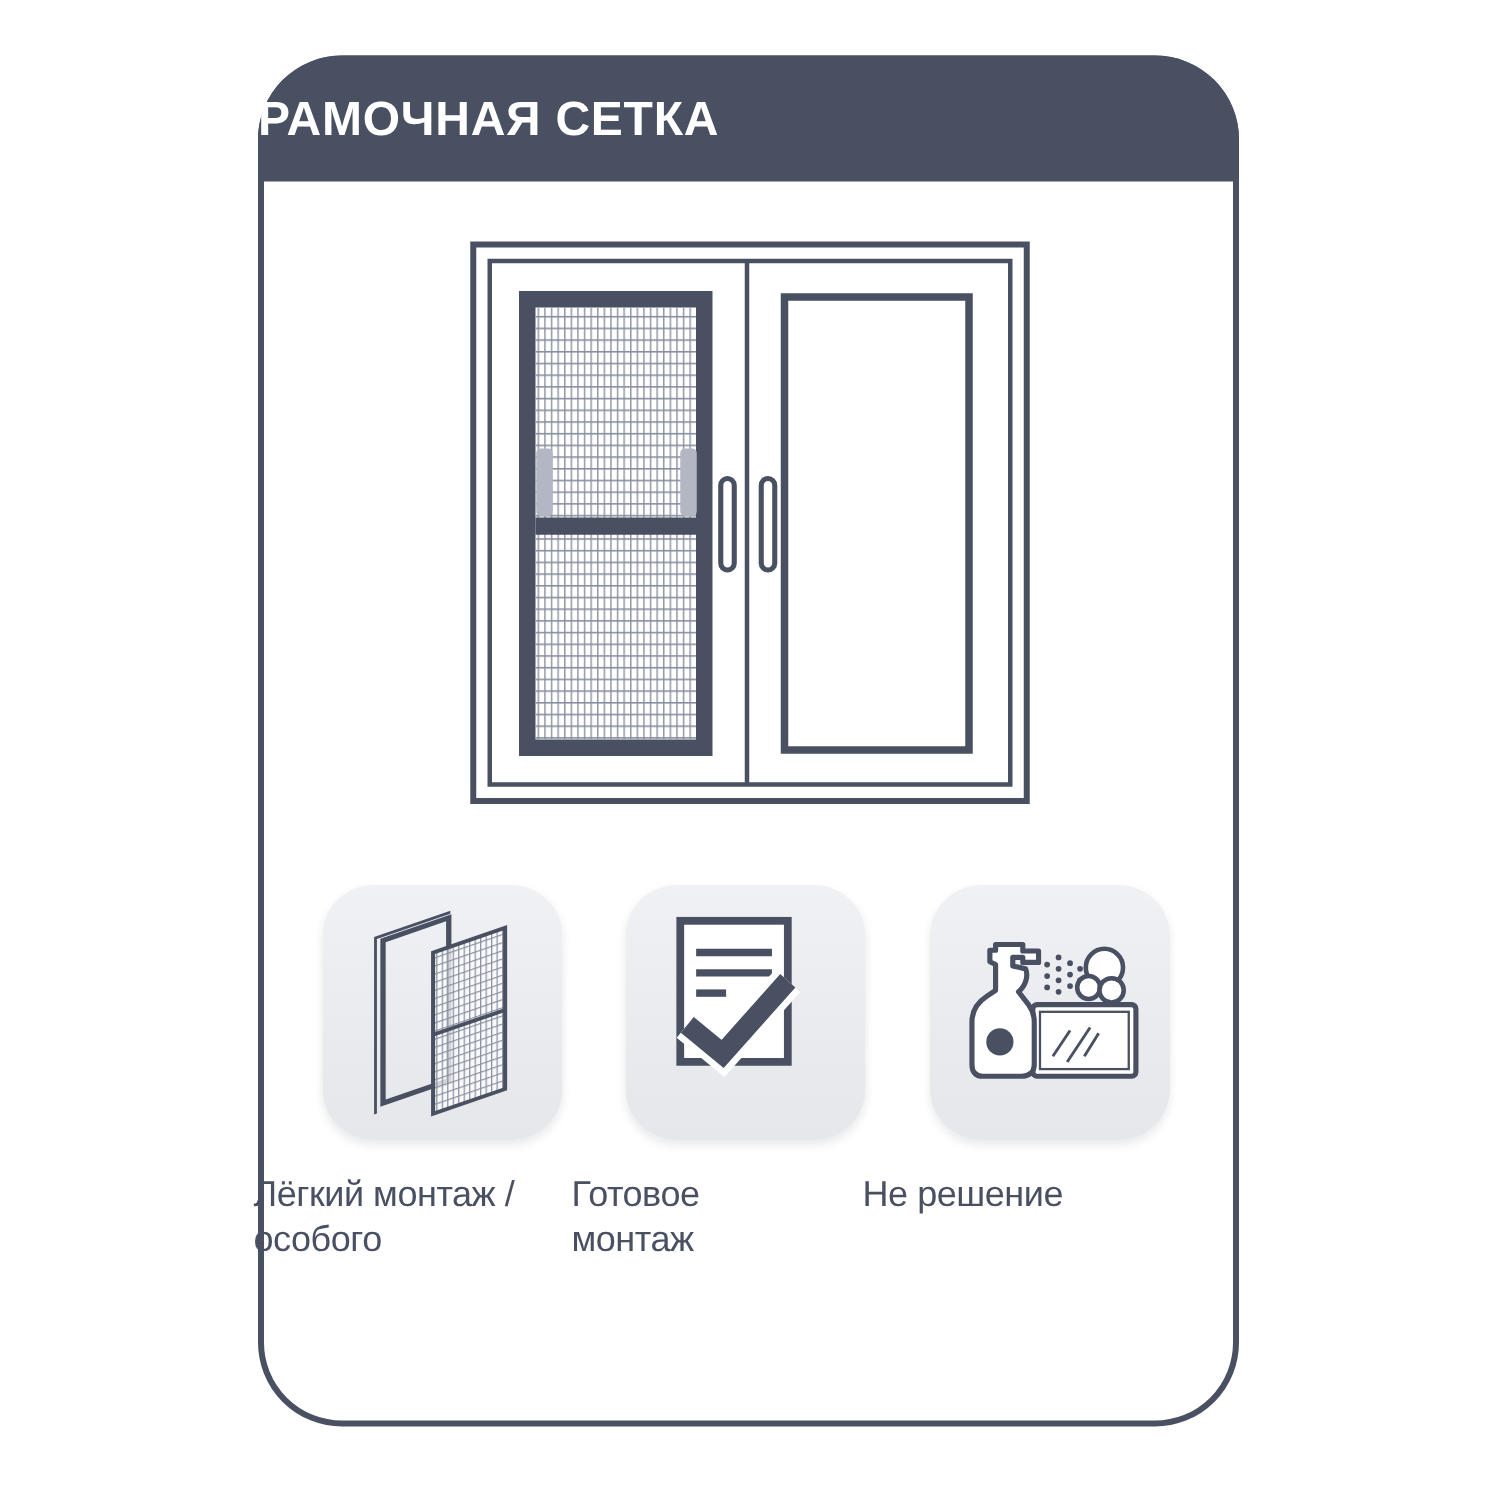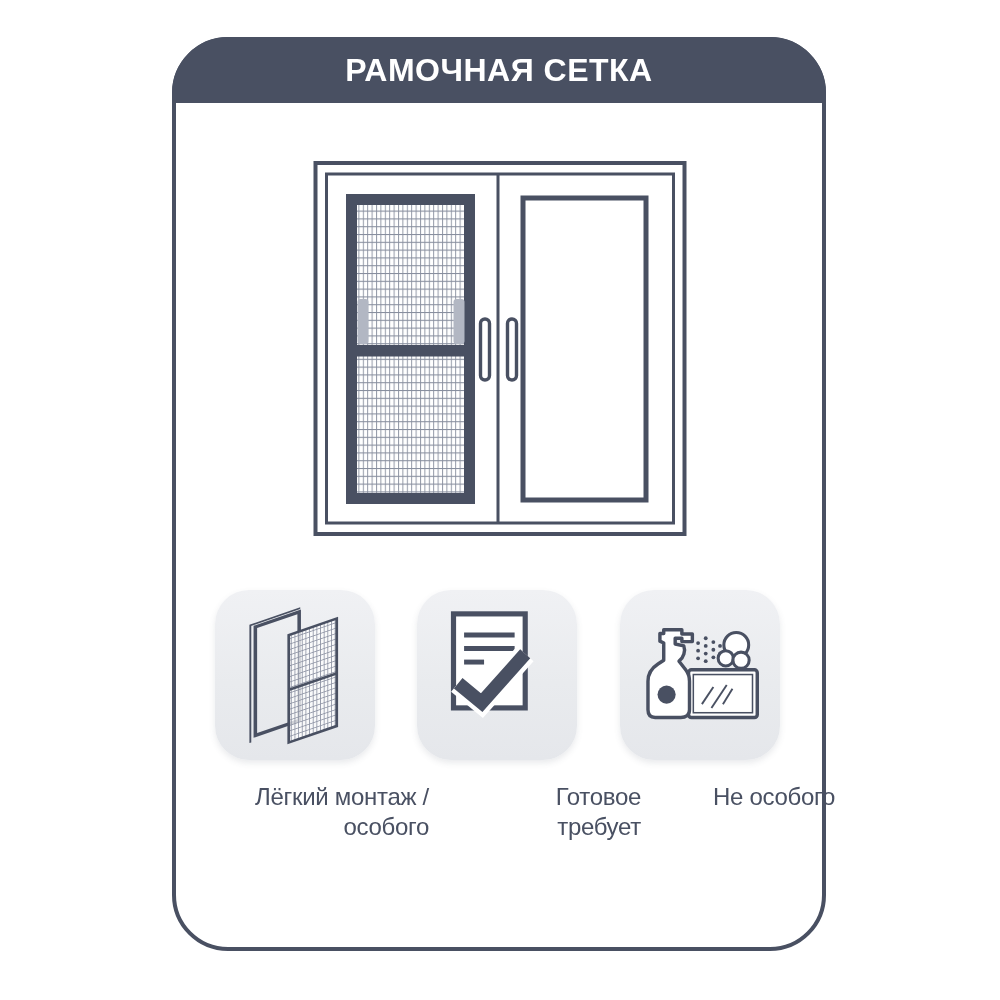--- a/index.html
+++ b/index.html
@@ -5,37 +5,37 @@
   html,body{margin:0;padding:0;background:#fff;}
   .stage{
     position:relative;width:1000px;height:1000px;background:#fff;overflow:hidden;
     font-family:"Liberation Sans","DejaVu Sans",sans-serif;color:#495062;
   }
   .card{
     position:absolute;left:172px;top:37px;width:654px;height:914px;
     box-sizing:border-box;border:4px solid #495062;border-radius:56px;background:#fff;
   }
   .card-header{
-    position:absolute;left:172px;top:37px;width:654px;height:66px;
+    position:absolute;left:172px;top:37px;width:654px;height:84px;
     background:#495062;border-radius:56px 56px 0 0;
-    display:flex;align-items:center;justify-content:center;
+    display:flex;align-items:center;
   }
   .card-title{
     color:#ffffff;font-size:32px;font-weight:bold;letter-spacing:.5px;white-space:nowrap;
   }
   .window-illustration{position:absolute;left:310px;top:156px;}
   .feature-tile{
     position:absolute;top:590px;width:160px;height:170px;border-radius:34px;
     background:linear-gradient(180deg,#f0f1f4 0%,#e9ebee 55%,#e5e7eb 100%);
     box-shadow:0 3px 6px rgba(73,80,98,.12);
     display:flex;align-items:center;justify-content:center;
   }
   .tile-1{left:215px;} .tile-2{left:417px;} .tile-3{left:620px;}
   .feature-label{
-    position:absolute;top:782px;width:260px;text-align:right;
+    position:absolute;top:782px;width:260px;text-align:left;
     font-size:24px;line-height:30px;letter-spacing:-.3px;color:#495062;
   }
   .label-1{left:169px;} .label-2{left:381px;} .label-3{left:575px;}
   .feature-label span{display:block;}
   svg{display:block;}
 </style>
 </head>
 <body>
 
 <div class="stage">
@@ -146,19 +146,19 @@
       <circle cx="31" cy="76" r="9.5" fill="#495062"></circle>
     </svg>
   </div>
 
   <div class="feature-label label-1">
     <span>Лёгкий монтаж /</span>
     <span>особого</span>
   </div>
   <div class="feature-label label-2">
     <span>Готовое</span>
-    <span>требует</span>
+    <span>монтаж</span>
   </div>
   <div class="feature-label label-3">
-    <span>Не особого</span>
+    <span>Не решение</span>
   </div>
 
 </div>
 
 </body></html>

